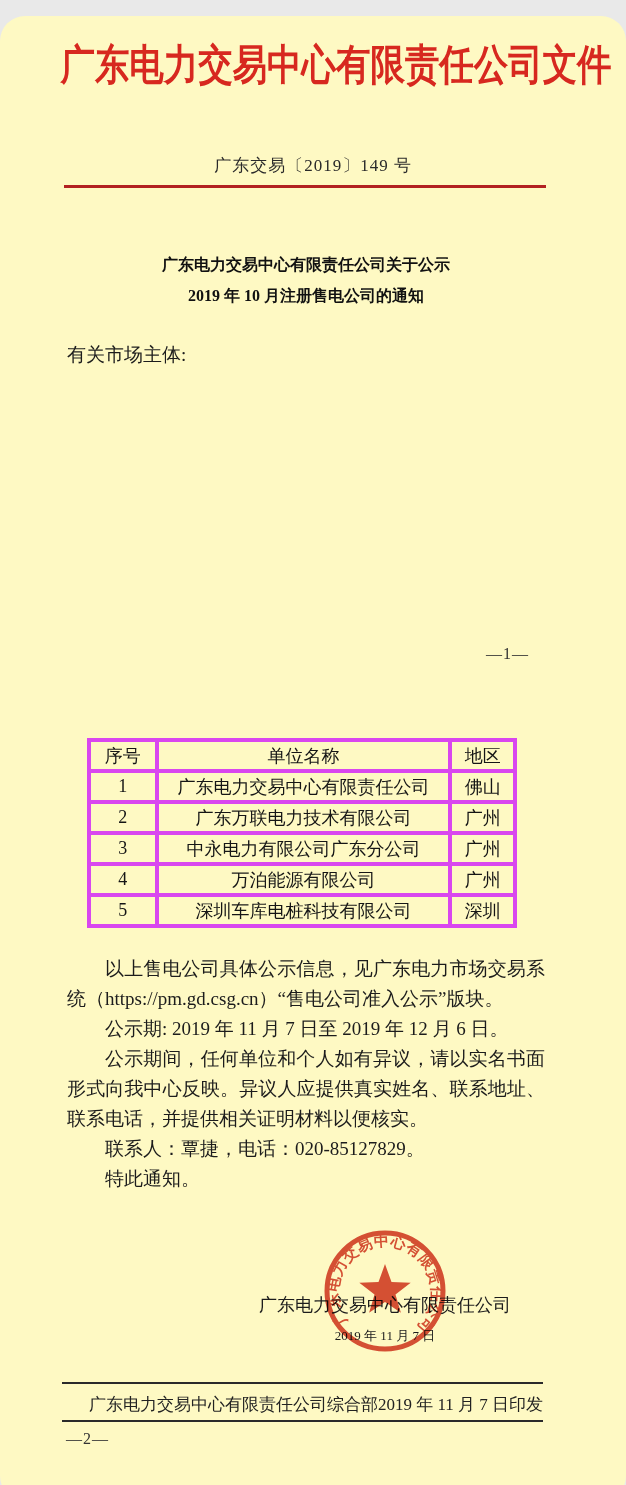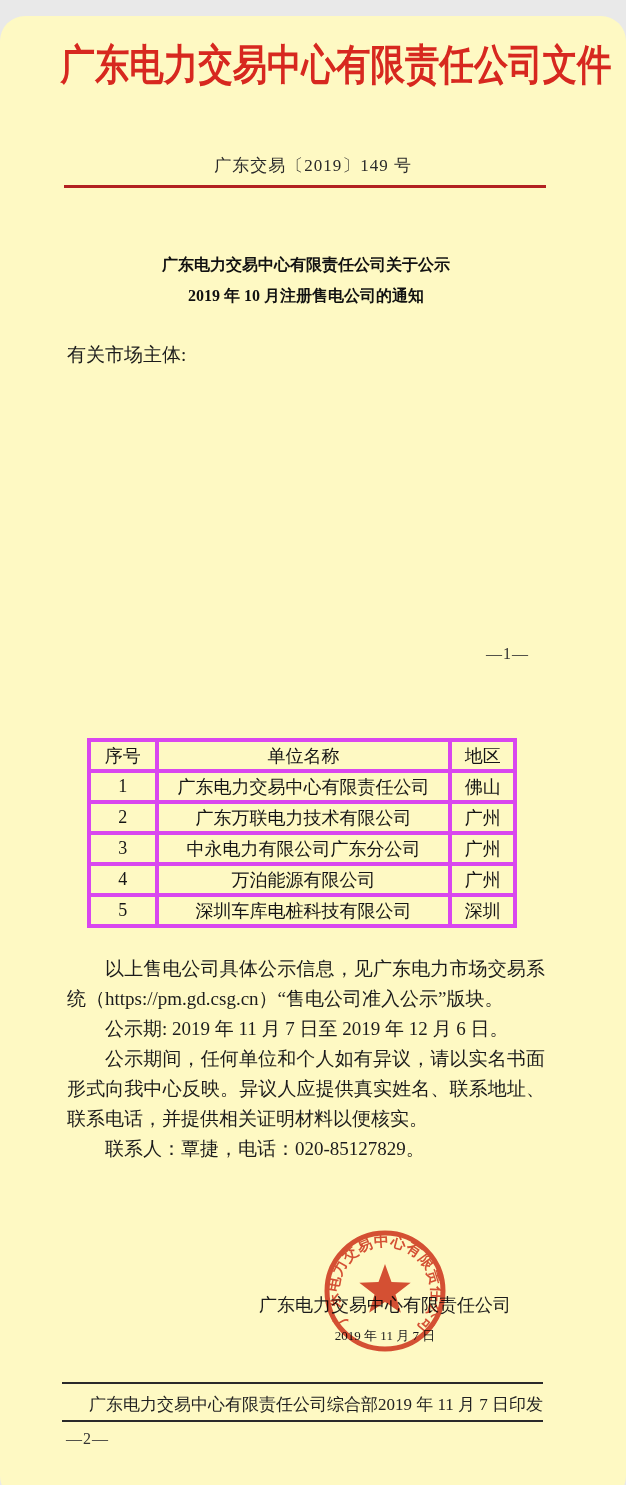--- a/index.html
+++ b/index.html
@@ -216,20 +216,21 @@
         <td>深圳</td>
       </tr>
     </tbody>
   </table>
 
   <div class="closing">
     <p>以上售电公司具体公示信息，见广东电力市场交易系统（https://pm.gd.csg.cn）“售电公司准入公示”版块。</p>
     <p>公示期: 2019 年 11 月 7 日至 2019 年 12 月 6 日。</p>
     <p>公示期间，任何单位和个人如有异议，请以实名书面形式向我中心反映。异议人应提供真实姓名、联系地址、联系电话，并提供相关证明材料以便核实。</p>
     <p>联系人：覃捷，电话：020-85127829。</p>
+    <p>特此通知。</p>
   </div>
 
   <div class="signature">
     <div class="sig-company">广东电力交易中心有限责任公司</div>
     <div class="sig-date">2019 年 11 月 7 日</div>
   </div>
 
   <svg class="seal" viewBox="0 0 130 130" aria-hidden="true">
     <circle cx="65" cy="65" r="58" fill="none" stroke="#cf3a28" stroke-width="5"></circle>
     <defs>

